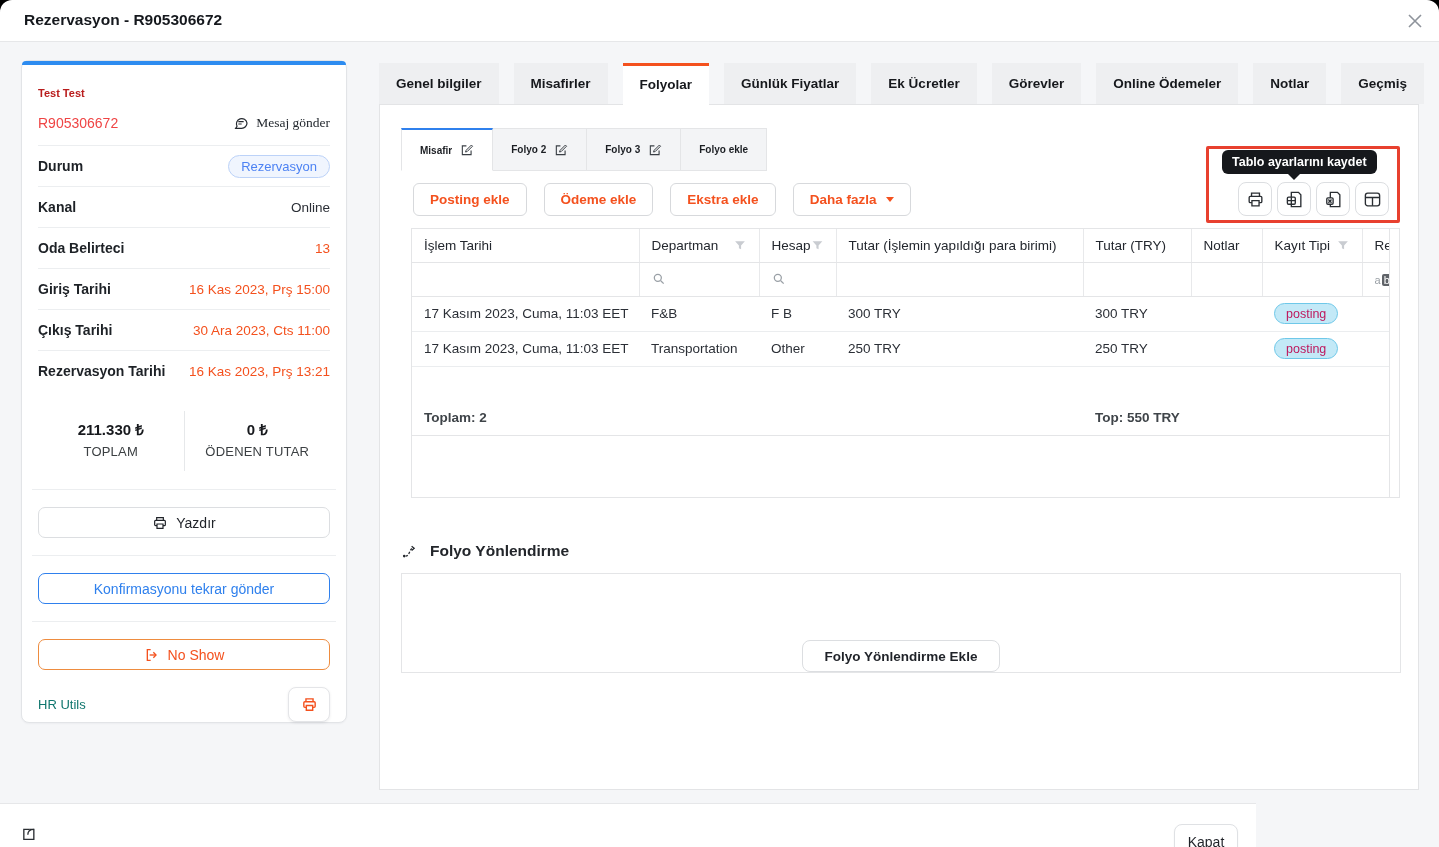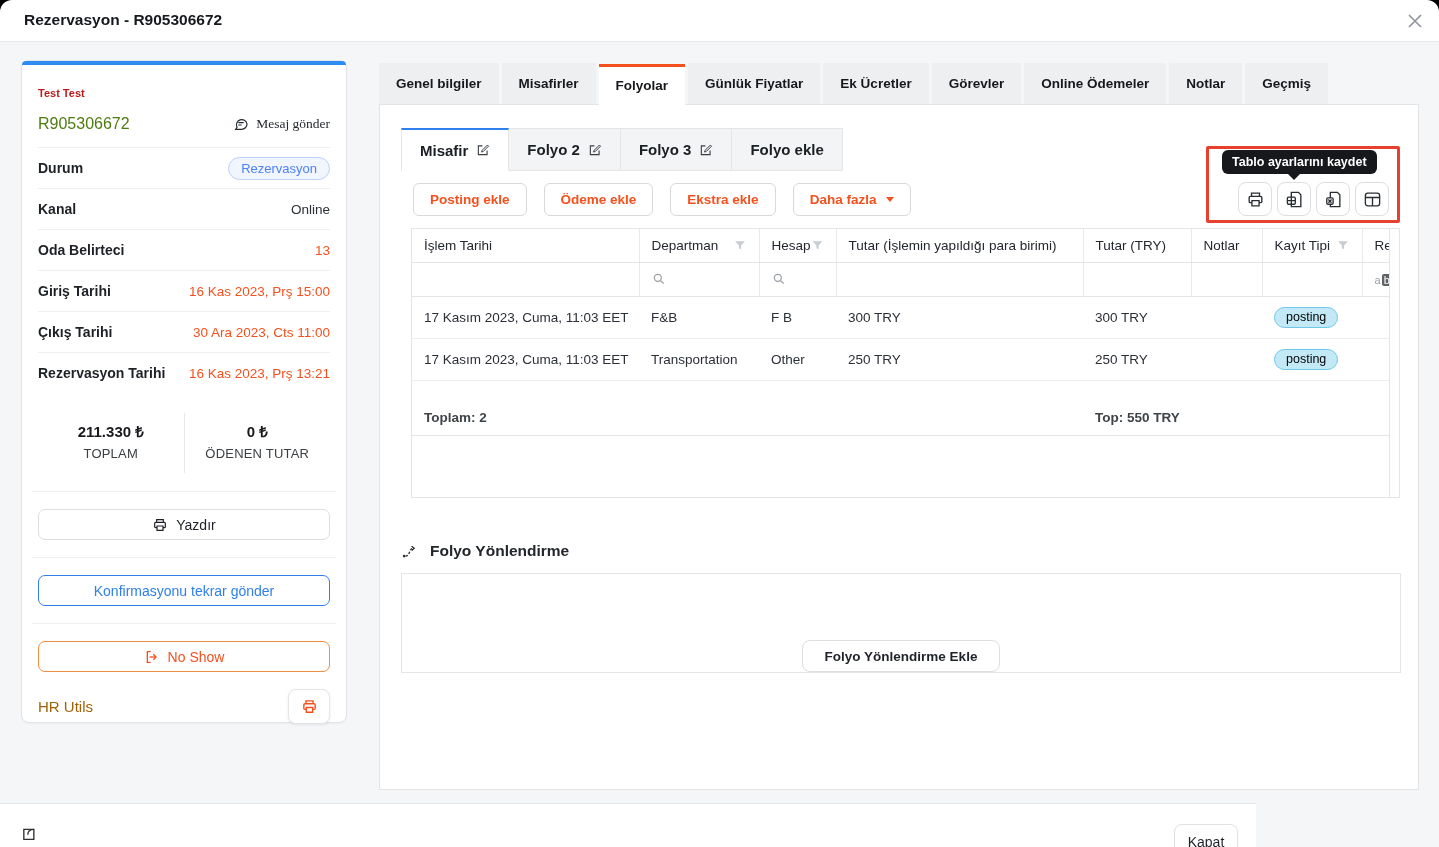--- a/index.html
+++ b/index.html
@@ -18,52 +18,52 @@
   .corner.tl::after { content:""; position:absolute; inset:0; background:#fff; border-radius:12px 0 0 0; }
   .corner.tr::after { content:""; position:absolute; inset:0; background:#fff; border-radius:0 12px 0 0; }
 
   
   .card { position:absolute; left:21px; top:60px; width:326px; height:663px; background:#fff;
           border:1px solid #e2e4e7; border-radius:8px; box-shadow:0 1px 2px rgba(20,30,40,.04); }
   .card-accent { height:4px; background:#2d8cf0; border-radius:7px 7px 0 0; }
   .card-inner { padding:0 16px; }
   .guest-name { font-size:11px; font-weight:700; margin-top:22px; color:#b91c1c; }
   .code-row { display:flex; justify-content:space-between; align-items:center; margin-top:16px; padding-bottom:14px; }
-  .res-code { font-size:16px; color:#4d7c0f; }
+  .res-code { font-size:14px; color:#ef4444; }
   .msg-link { display:flex; gap:7px; font-size:13.5px; color:#24292f; cursor:pointer;font-family:Liberation Serif, serif; }
   .f-row { display:flex; justify-content:space-between; align-items:center; height:41px; border-top:1px solid #eceef0; }
   .f-label { font-size:14px; font-weight:700; color:#1d2126; }
   .f-val { font-size:13.5px; color:#2b2f36; }
   .f-val.orange { color:#f4511e; }
   .badge-res { font-size:13px; color:#4d82f3; background:#f0f5fe; border:1px solid #bcd2f8; border-radius:999px; padding:3px 12px; }
   .totals { display:flex; margin:20px 0 18px 0; }
   .t-cell { flex:1; text-align:center; padding:8px 0 12px 0; }
   .t-cell:first-child { border-right:1px solid #e6e8ea; }
   .t-amt { font-size:15px; font-weight:700; color:#17191d; }
   .t-lbl { font-size:13px; color:#3c4043; margin-top:5px; letter-spacing:.2px; }
   .sep { border:none; border-top:1px solid #eceef0; margin:0 -6px; }
   .btn-wide { display:flex; align-items:center; justify-content:center; gap:8px; height:31px; margin:17px 0;
               background:#fff; border:1px solid #dcdee1; border-radius:7px; font-size:14px; color:#1f2228; cursor:pointer; width:100%; }
   .btn-wide.blue { border:1px solid #2f80ed; color:#2f80ed; font-weight:500; }
   .btn-wide.orange { border:1px solid #ee8c3f; color:#f4511e; font-weight:500; }
   .hr-row { display:flex; justify-content:space-between; align-items:center; margin-top:2px; }
-  .hr-utils { font-size:15px; color:#a16207; }
+  .hr-utils { font-size:13px; color:#0f766e; }
   .mini-print { width:42px; height:35px; background:#fff; border:1px solid #e4e5e8; border-radius:8px;
                 box-shadow:0 1px 3px rgba(20,30,40,.08); display:flex; align-items:center; justify-content:center; color:#f4511e; cursor:pointer; }
 
   
-  .tabs { position:absolute; left:379px; top:63px; display:flex; gap:3px; height:41px; z-index:2;align-items:flex-end; }
+  .tabs { position:absolute; left:379px; top:63px; display:flex; gap:15px; height:41px; z-index:2; }
   .tab { background:#eeeff1; padding:0 17px; line-height:41px; font-size:13.5px; font-weight:700; color:#16181c; cursor:pointer; white-space:nowrap; }
   .tab.active { background:#fff; border-top:3px solid #f4511e; line-height:38px; margin-bottom:-1px; }
 
   
   .panel { position:absolute; left:379px; top:104px; width:1040px; height:686px; background:#fff; border:1px solid #e3e4e6; }
   .subtabs { position:absolute; left:21px; top:23px; display:flex; }
   .subtab { height:43px; display:flex; align-items:center; gap:8px; padding:0 18px; background:#f3f4f6;
-            border:1px solid #e4e5e7; border-left:none; font-size:15px; font-weight:700; color:#1b1e23; cursor:pointer; }
+            border:1px solid #e4e5e7; border-left:none; font-size:10px; font-weight:700; color:#1b1e23; cursor:pointer; }
   .subtab:first-child { border-left:1px solid #e4e5e7; }
   .subtab.active { background:#fff; border-top:2px solid #2f80ed; border-bottom:1px solid transparent; }
   .actionbar { position:absolute; left:33px; top:78px; display:flex; gap:17px; }
   .a-btn { height:33px; display:flex; align-items:center; gap:8px; padding:0 16px; background:#fff; border:1px solid #d7d9dc;
            border-radius:6px; color:#f4511e; font-size:13.5px; font-weight:700; cursor:pointer; }
   .caret { width:0; height:0; border-left:4.5px solid transparent; border-right:4.5px solid transparent; border-top:5px solid #f4511e; margin-left:2px; }
 
   .icon-group { position:absolute; left:858px; top:77px; display:flex; gap:5px; z-index:20; }
   .i-btn { width:34px; height:34px; background:#fff; border:1px solid #dcdee1; border-radius:8px;
            display:flex; align-items:center; justify-content:center; color:#2a2e33; cursor:pointer; }
@@ -79,22 +79,22 @@
   .tbl-clip { position:absolute; left:0; top:0; width:978px; height:268px; overflow:hidden; }
   .gutter { position:absolute; right:0; top:0; width:10px; height:268px; border-left:1px solid #e4e5e7; background:#fff; }
   table.grid { border-collapse:collapse; table-layout:fixed; width:1030px; }
   table.grid col.c1{width:227px} table.grid col.c2{width:120px} table.grid col.c3{width:77px}
   table.grid col.c4{width:247px} table.grid col.c5{width:108px} table.grid col.c6{width:71px}
   table.grid col.c7{width:100px} table.grid col.c8{width:80px}
   .grid th { height:33px; font-size:13.5px; font-weight:400; color:#23272e; text-align:left; padding:0 12px;
              border-right:1px solid #e8e9eb; border-bottom:1px solid #e4e5e7; white-space:nowrap; overflow:hidden; }
   .grid th .th-in { display:flex; align-items:center; justify-content:space-between; }
   .grid td.flt { height:34px; border-right:1px solid #e8e9eb; border-bottom:1px solid #e4e5e7; padding:0 12px; }
-  .grid td.cell { height:35px; font-size:13.5px; color:#2b2f36; padding:10px 12px; border-bottom:1px solid #ebedef; white-space:nowrap; overflow:hidden; }
-  .posting-badge { display:inline-block; font-size:12.5px; color:#000000; background:#c3e9f7; border:1px solid #6ec8e9;
+  .grid td.cell { height:35px; font-size:13.5px; color:#2b2f36; padding:0 12px; border-bottom:1px solid #ebedef; white-space:nowrap; overflow:hidden; }
+  .posting-badge { display:inline-block; font-size:12.5px; color:#be185d; background:#c3e9f7; border:1px solid #6ec8e9;
                    border-radius:999px; padding:2.5px 11px; }
   .summary { position:absolute; left:0; top:172px; width:978px; height:35px; border-bottom:1px solid #e4e5e7; background:#fff; }
   .summary span { position:absolute; top:9px; font-size:13.5px; font-weight:700; color:#3f4449; }
   .sum-count { left:12px;text-align:center; }
   .sum-total { left:683px; }
   .abc-ic { font-size:11px; color:#9aa0a6; letter-spacing:0; white-space:nowrap; }
   .abc-ic b { background:#5f6368; color:#fff; font-weight:400; padding:0 2px; border-radius:2px; margin:0 1px; }
 
   
   .routing-head { position:absolute; left:21px; top:437px; display:flex; align-items:center; gap:12px;

